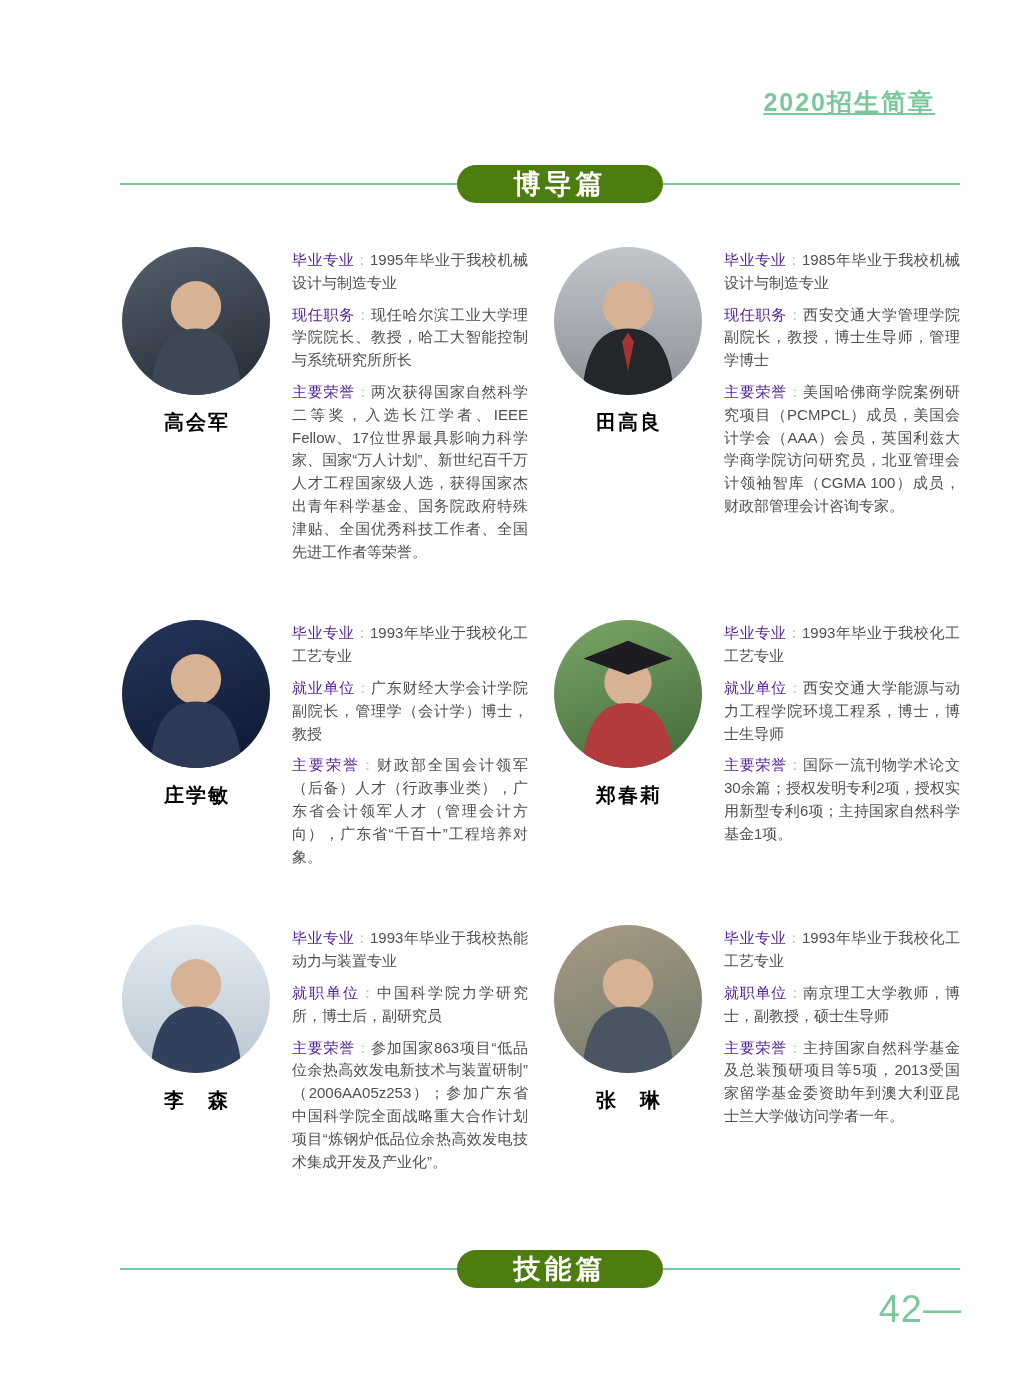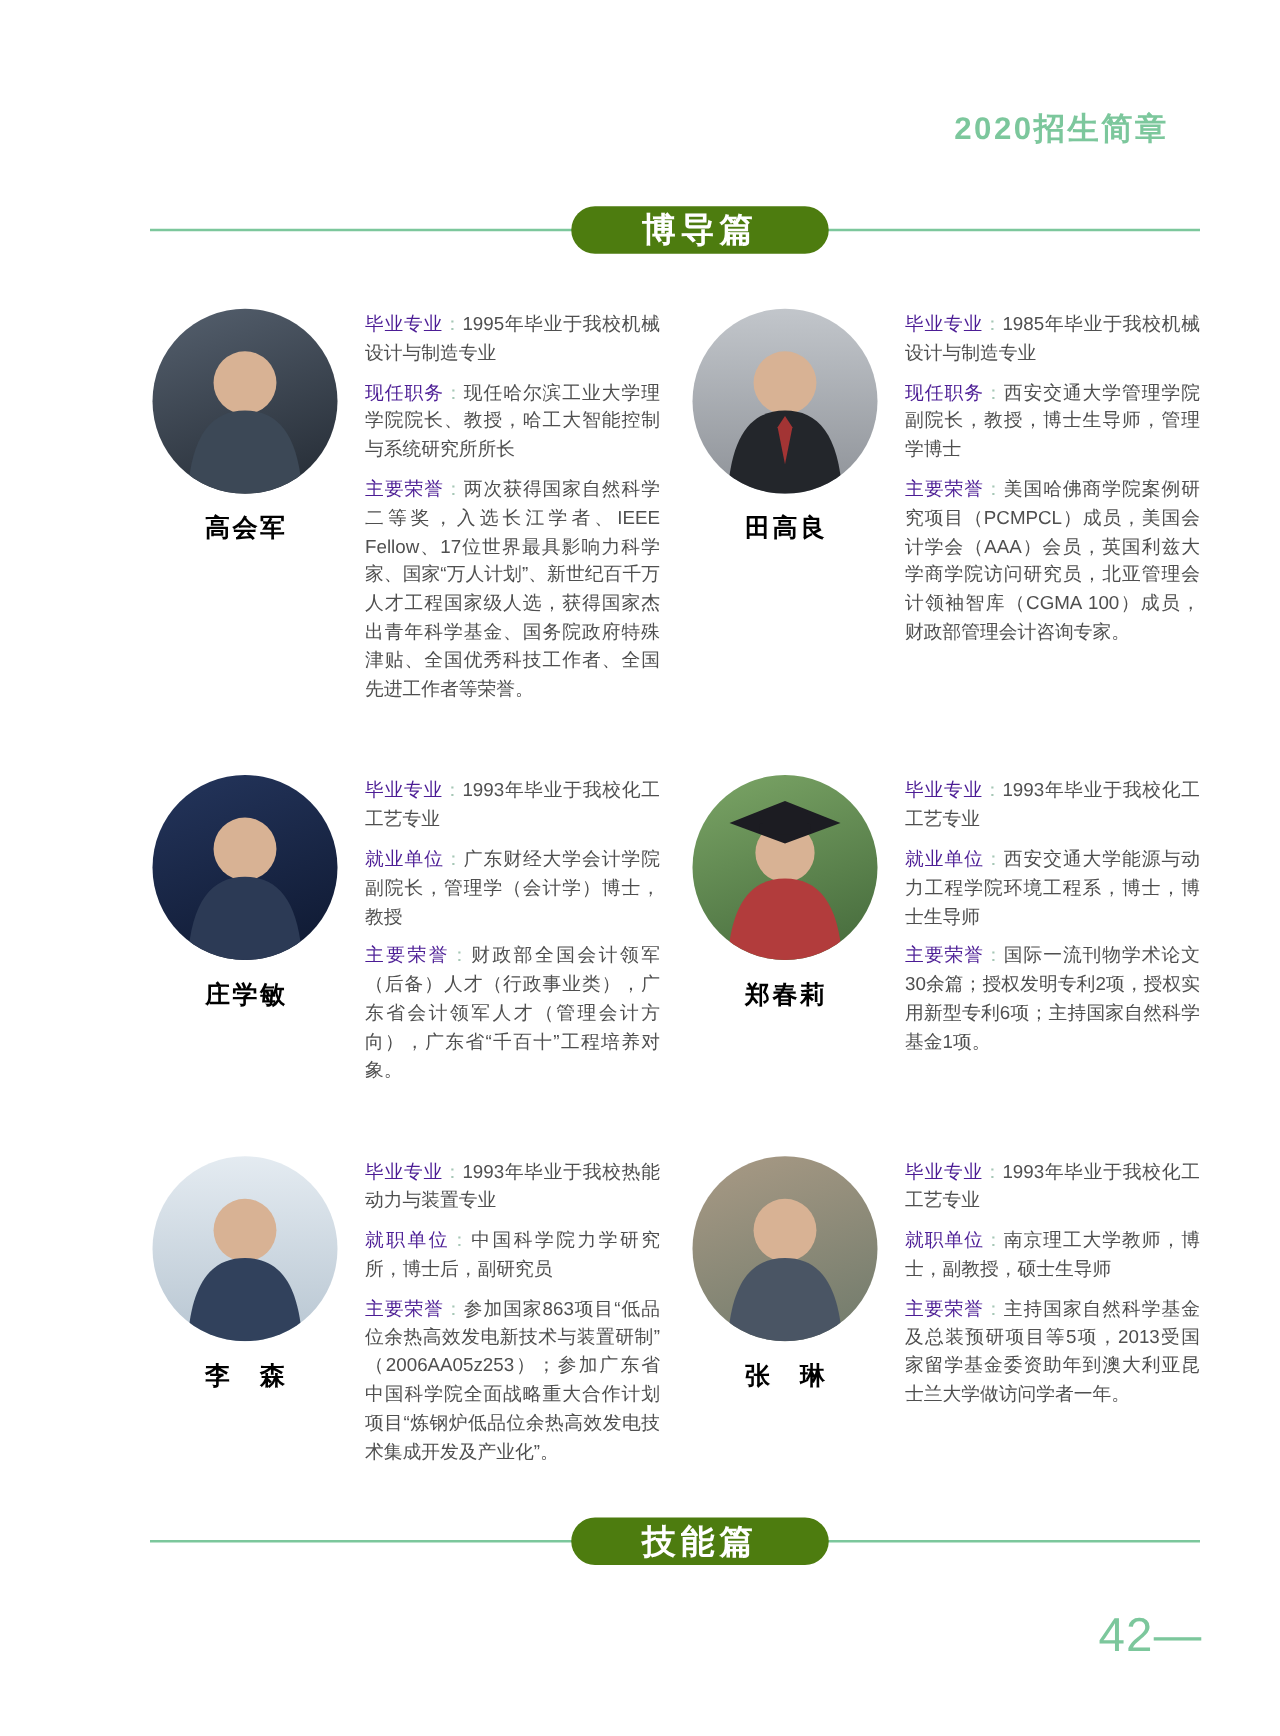--- a/index.html
+++ b/index.html
@@ -4,21 +4,21 @@
 <style>
   * { margin:0; padding:0; box-sizing:border-box; }
   html,body { background:#e8e8e8; }
   body { font-family:"Liberation Sans","DejaVu Sans",sans-serif; }
   .page {
     position:relative; width:1024px; height:1389px; margin:0 auto;
     background:#ffffff; overflow:hidden;
   }
   .header-badge {
     padding:86px 89px 0 0; text-align:right;
-    font-size:25px; font-weight:bold; letter-spacing:2px; color:#7cc79c;
+    font-size:25px; font-weight:bold; letter-spacing:2px; color:#7cc79c;text-decoration:underline;
   }
   .page-title {
     margin:16px 0 0 150px;
     font-size:62px; font-weight:bold; letter-spacing:12px; color:#7cc79c;
   }
   .section-divider { position:relative; height:38px; margin:46px 64px 0 120px; }
   .section-divider .line {
     position:absolute; left:0; right:0; top:50%; height:2px; margin-top:-1px;
     background:#7cc79c;
   }
@@ -189,21 +189,21 @@
           <p class="field"><span class="flabel">毕业专业</span><span class="fcolon">：</span><span class="ftext">1993年毕业于我校化工工艺专业</span></p>
           <p class="field"><span class="flabel">就职单位</span><span class="fcolon">：</span><span class="ftext">南京理工大学教师，博士，副教授，硕士生导师</span></p>
           <p class="field"><span class="flabel">主要荣誉</span><span class="fcolon">：</span><span class="ftext">主持国家自然科学基金及总装预研项目等5项，2013受国家留学基金委资助年到澳大利亚昆士兰大学做访问学者一年。</span></p>
         </div>
       </article>
 
     </div>
   </section>
 
   <section>
-    <div class="section-divider" style="margin-top:32px;">
+    <div class="section-divider" style="margin-top:68px;">
       <div class="line"></div>
       <div class="pill">技能篇</div>
     </div>
 
     <div class="profiles">
 
       
 
       
 

